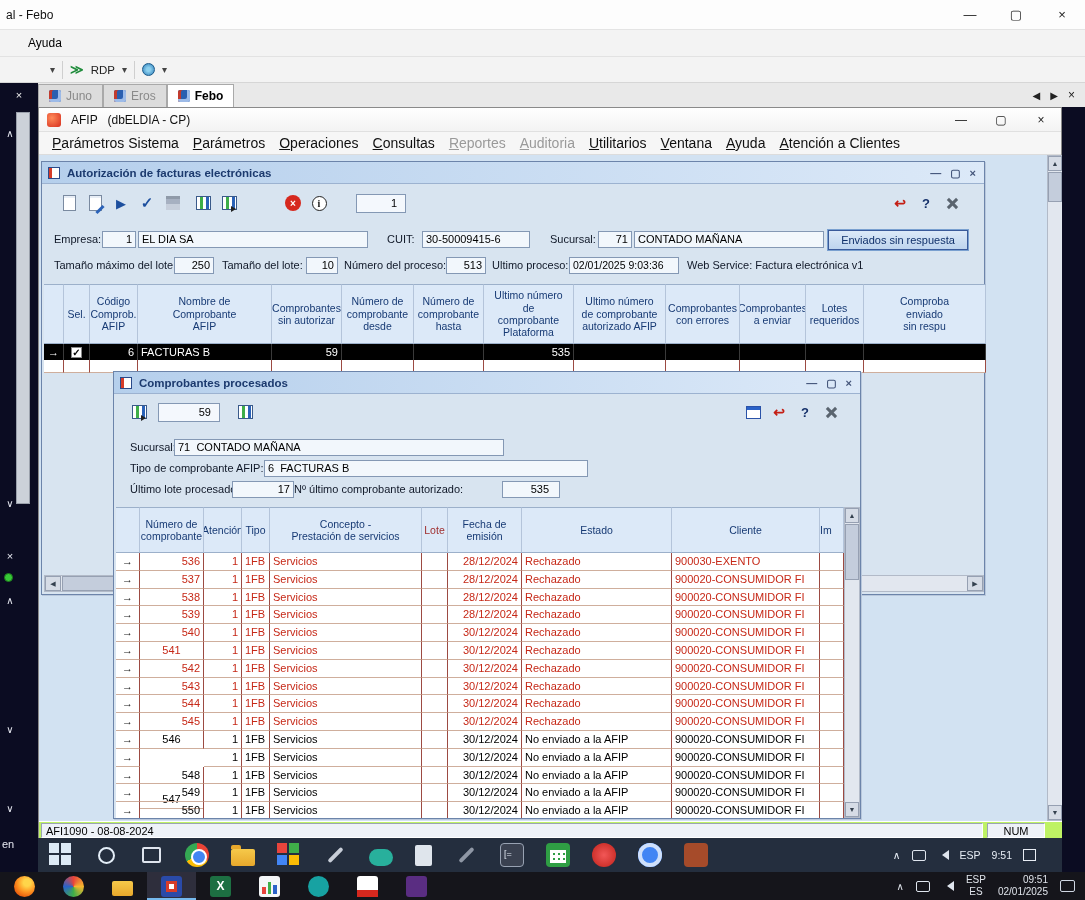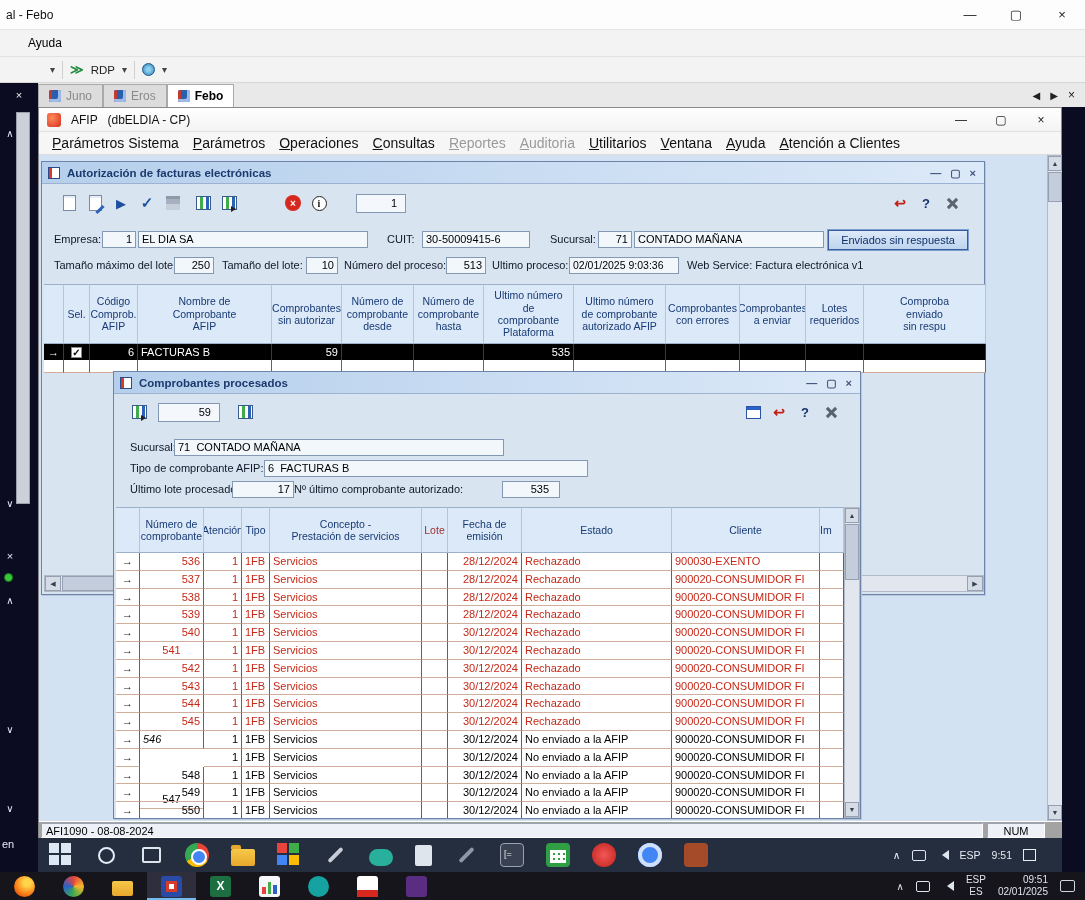--- a/index.html
+++ b/index.html
@@ -39,21 +39,21 @@
 .afip-titlebar{position:absolute;left:0;top:0;width:100%;height:24px;background:linear-gradient(#ffffff,#f3f3f3);display:flex;align-items:center;border-bottom:1px solid #e0e0e0}
 .afip-ico{width:14px;height:14px;border-radius:3px;background:radial-gradient(circle at 35% 35%,#ff8a5a,#d62e1e);margin-left:8px}
 .afip-title{margin-left:10px;font-size:12px;color:#111;white-space:pre}
 .afip-ctrls{margin-left:auto;display:flex;height:100%}
 .afip-ctrl{width:40px;display:flex;align-items:center;justify-content:center;font-size:12px;color:#222}
 .afip-menubar{position:absolute;left:0;top:24px;width:100%;height:23px;background:#f6f6f6;display:flex;align-items:center;padding-left:6px;border-bottom:1px solid #dcdcdc}
 .amenu{display:inline-block;padding:0 7px;font-size:14px;color:#101010}
 .amenu::first-letter{text-decoration:underline}
 .amenu.dis{color:#9a9a9a}
 .mdi{position:absolute;left:0;top:47px;width:1024px;height:666px;background:#d2e2f2;overflow:hidden}
-.afip-status{position:absolute;left:0;top:713px;width:1024px;height:18px;background:#a3a3a3;border-top:1px solid #fff;display:flex;align-items:center}
+.afip-status{position:absolute;left:0;top:713px;width:1024px;height:18px;background:#bef264;border-top:1px solid #fff;display:flex;align-items:center}
 .spanel{height:15px;background:#eef2f8;border:1px solid;border-color:#9aa4b4 #ffffff #ffffff #9aa4b4;font-size:11px;display:flex;align-items:center;padding:0 4px;position:absolute;top:1px}
 
 
 .sb{background:#e2e7ef;border:1px solid #b2bac8}
 .sb-btn{background:#d6dce6;border:1px solid #96a0b2;color:#35414f;font-size:7px;display:flex;align-items:center;justify-content:center;position:absolute}
 .sb-thumb{background:#c4cddc;border:1px solid #96a0b2;position:absolute}
 
 
 .iwin{position:absolute;background:#d8e4f0;border:1px solid #6c84aa;box-shadow:1px 1px 0 #b9c8dc}
 .iw-titlebar{position:absolute;left:0;top:0;width:100%;height:22px;background:linear-gradient(to right,#b5cfec,#dcead9 140%,#e4eefa);background:linear-gradient(to right,#b5cfec,#dce9f8);display:flex;align-items:center;border-bottom:1px solid #9cb2d0}
@@ -583,21 +583,21 @@
               <div class="pcell" style="width: 28px; text-align: left;">1FB</div>
               <div class="pcell" style="width: 152px; text-align: left;">Servicios</div>
               <div class="pcell" style="width: 26px; text-align: left;"></div>
               <div class="pcell" style="width: 74px; text-align: right;">30/12/2024</div>
               <div class="pcell" style="width: 150px; text-align: left;">Rechazado</div>
               <div class="pcell" style="width: 148px; text-align: left;">900020-CONSUMIDOR FI</div>
               <div class="pcell" style="width: 24px; text-align: left;"></div>
             </div>
             <div class="prow st-ok">
               <div class="pcell selcell" style="width: 24px; text-align: center;">→</div>
-              <div class="pcell" style="width: 64px; text-align: left; font-style: italic;">546</div>
+              <div class="pcell" style="width: 64px; text-align: center;">546</div>
               <div class="pcell" style="width: 38px; text-align: right;">1</div>
               <div class="pcell" style="width: 28px; text-align: left;">1FB</div>
               <div class="pcell" style="width: 152px; text-align: left;">Servicios</div>
               <div class="pcell" style="width: 26px; text-align: left;"></div>
               <div class="pcell" style="width: 74px; text-align: right;">30/12/2024</div>
               <div class="pcell" style="width: 150px; text-align: left;">No enviado a la AFIP</div>
               <div class="pcell" style="width: 148px; text-align: left;">900020-CONSUMIDOR FI</div>
               <div class="pcell" style="width: 24px; text-align: left;"></div>
             </div>
             <div class="prow st-ok">

